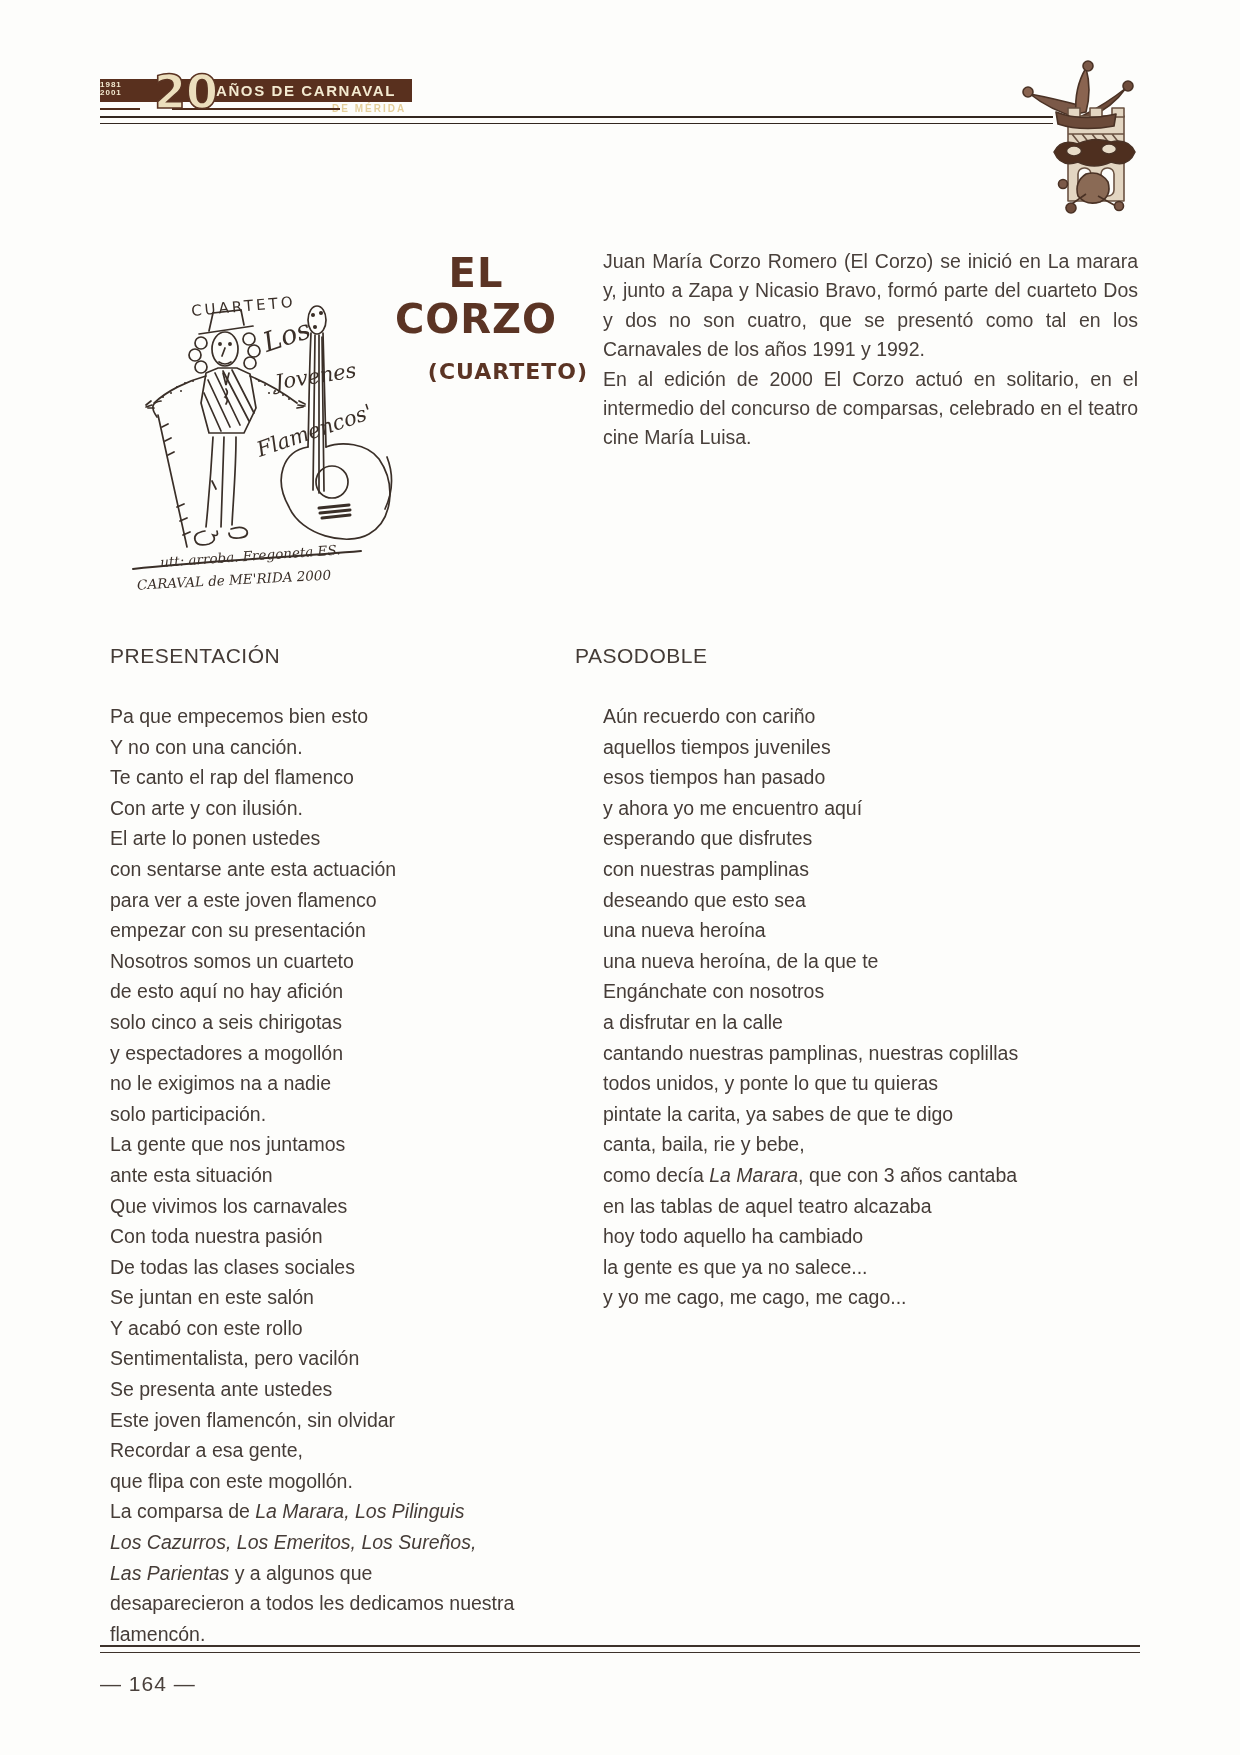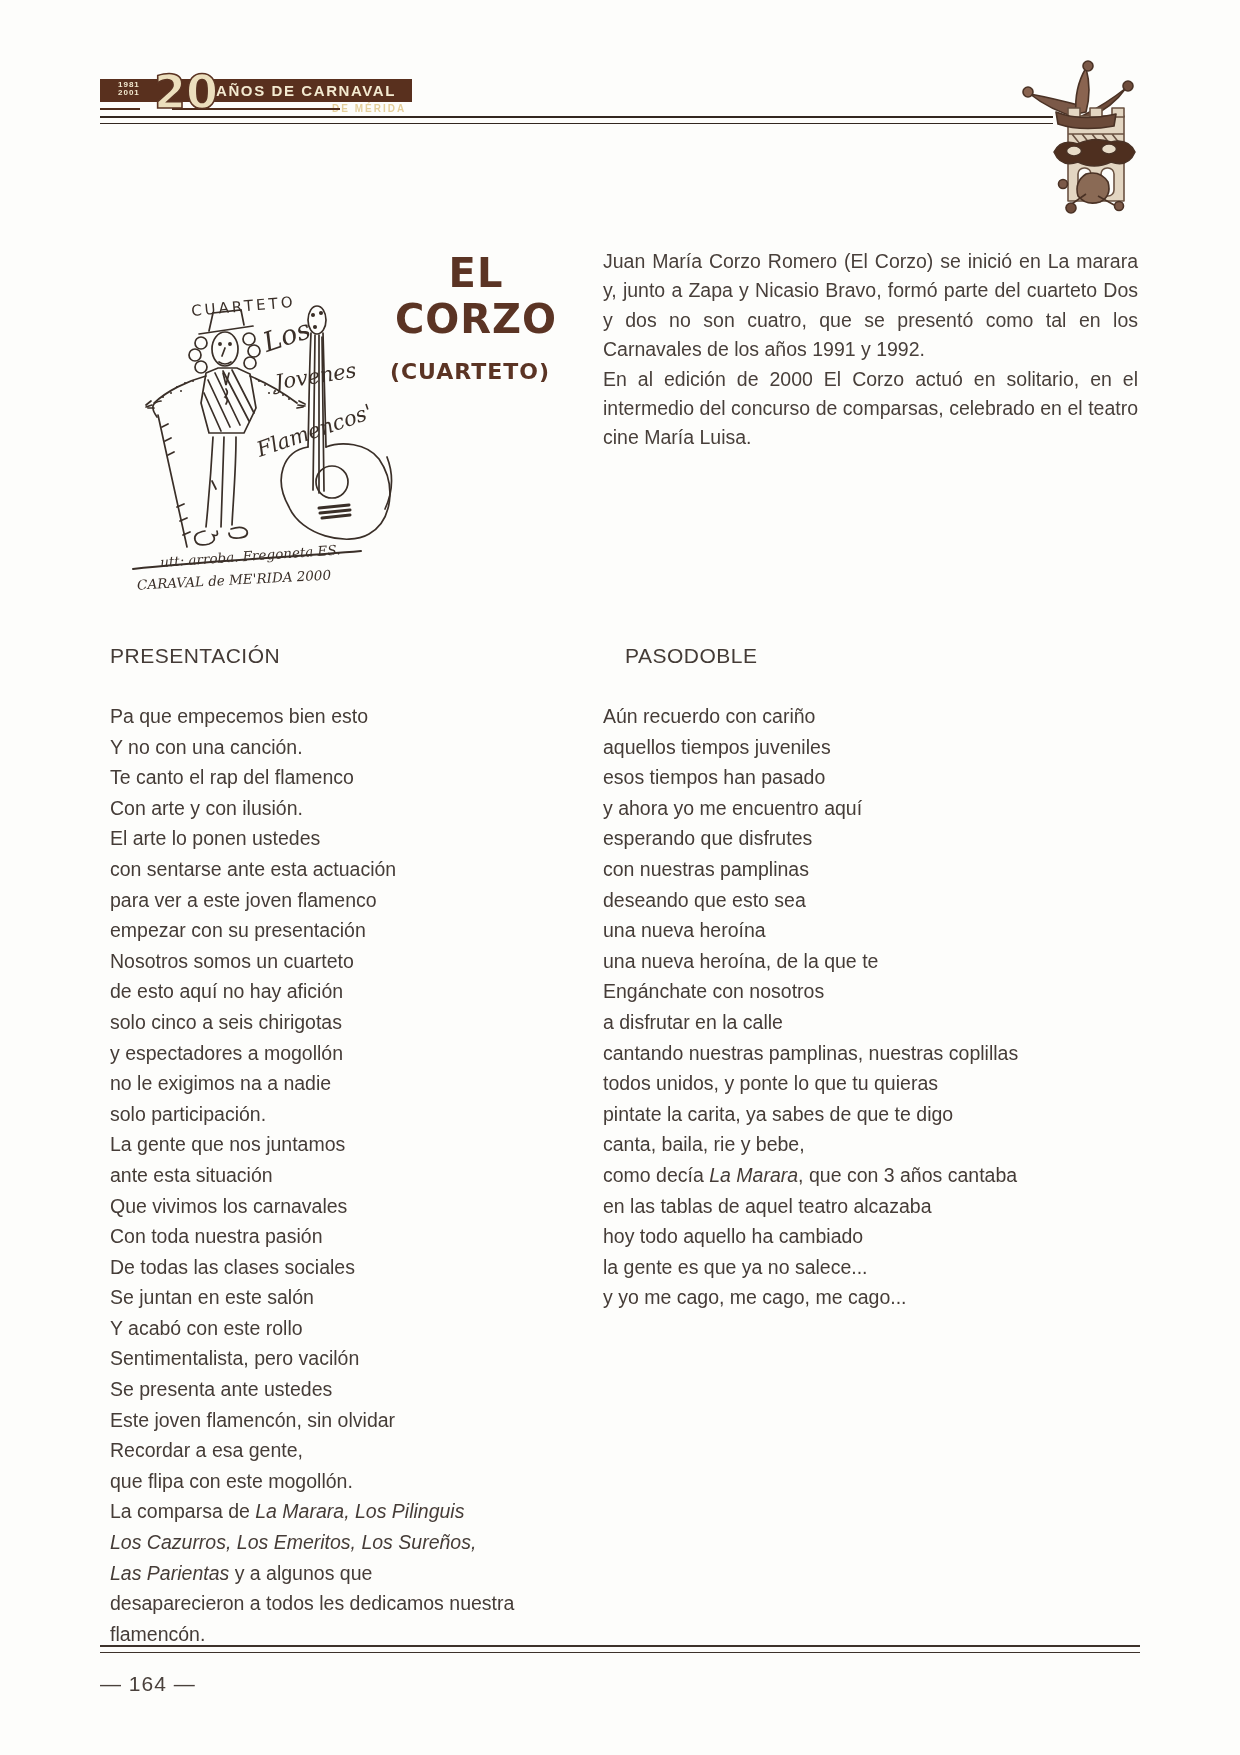--- a/index.html
+++ b/index.html
@@ -2,43 +2,43 @@
 <html><head>
 <meta charset="utf-8">
 <style>
   html,body{margin:0;padding:0;}
   body{font-family:"Liberation Sans",sans-serif;background:#e8e8e8;}
   .page{position:relative;width:1240px;height:1755px;background:#fdfdfb;overflow:hidden;color:#453c37;}
 
   
   .header{position:absolute;left:100px;top:77px;width:1040px;height:50px;}
   .banner-bar{position:absolute;left:0;top:2px;width:312px;height:23px;background:#59301e;}
-  .years{position:absolute;left:18px;top:4px;color:#f3ead0;font-size:8px;line-height:8px;font-weight:bold;letter-spacing:1px;}
+  .years{position:absolute;left:0;top:4px;color:#f3ead0;font-size:8px;line-height:8px;font-weight:bold;letter-spacing:1px;}
   .big20{position:absolute;left:54px;top:-8px;font-size:46px;line-height:46px;font-weight:900;color:#ecdfbd;-webkit-text-stroke:1.6px #5a3322;z-index:2;font-family:"DejaVu Sans",sans-serif;}
   .banner-title{position:absolute;left:116px;top:5px;color:#f3ead0;font-size:15px;font-weight:bold;letter-spacing:1.6px;white-space:nowrap;}
   .banner-sub{position:absolute;left:232px;top:26px;color:rgba(209,170,74,0.55);font-size:10px;font-weight:bold;letter-spacing:2px;}
   .rule-a{position:absolute;left:0;top:31px;width:40px;height:2px;background:#4f2d1c;}
   .rule-b{position:absolute;left:72px;top:31px;width:168px;height:2px;background:#4f2d1c;}
   .double-rule-top{position:absolute;left:0;top:39px;width:953px;height:5px;border-top:2.5px solid #33271f;border-bottom:1.5px solid #33271f;}
 
   .jester{position:absolute;left:1016px;top:56px;width:130px;height:158px;}
 
   
   .sketch{position:absolute;left:105px;top:245px;width:350px;height:345px;}
   .title-block{position:absolute;left:352px;top:250px;width:236px;text-align:center;color:#5b3424;}
   .feature-title{font-size:40px;font-weight:900;letter-spacing:1px;font-family:"DejaVu Sans",sans-serif;margin-left:12px;}
-  .feature-subtitle{font-size:22px;font-weight:900;letter-spacing:1px;margin-top:17px;font-family:"DejaVu Sans",sans-serif;}
+  .feature-subtitle{font-size:22px;font-weight:900;letter-spacing:1px;margin-top:17px;font-family:"DejaVu Sans",sans-serif;text-align:right;}
 
   .intro{position:absolute;left:603px;top:247px;width:535px;font-size:19.5px;line-height:29.4px;text-align:justify;color:#483f3a;}
   .intro p{margin:0;}
 
   
   .col-heading{position:absolute;top:644px;font-size:21px;letter-spacing:0.5px;color:#443b36;}
   .heading-left{left:110px;}
-  .heading-right{left:625px;}
+  .heading-right{left:575px;}
   .lyrics{position:absolute;top:701px;font-size:19.5px;line-height:30.6px;color:#453c37;white-space:nowrap;}
   .lyrics-left{left:110px;width:470px;}
   .lyrics-right{left:603px;width:540px;}
   .lyric-line em{font-style:italic;}
 
   
   .double-rule-bottom{position:absolute;left:100px;top:1645px;width:1040px;height:5px;border-top:2.5px solid #3d322b;border-bottom:1.5px solid #3d322b;}
   .page-number{position:absolute;left:100px;top:1672px;width:1040px;font-size:21px;color:#4a413c;letter-spacing:1px;}
 
   svg text{font-family:"DejaVu Serif",serif;}

